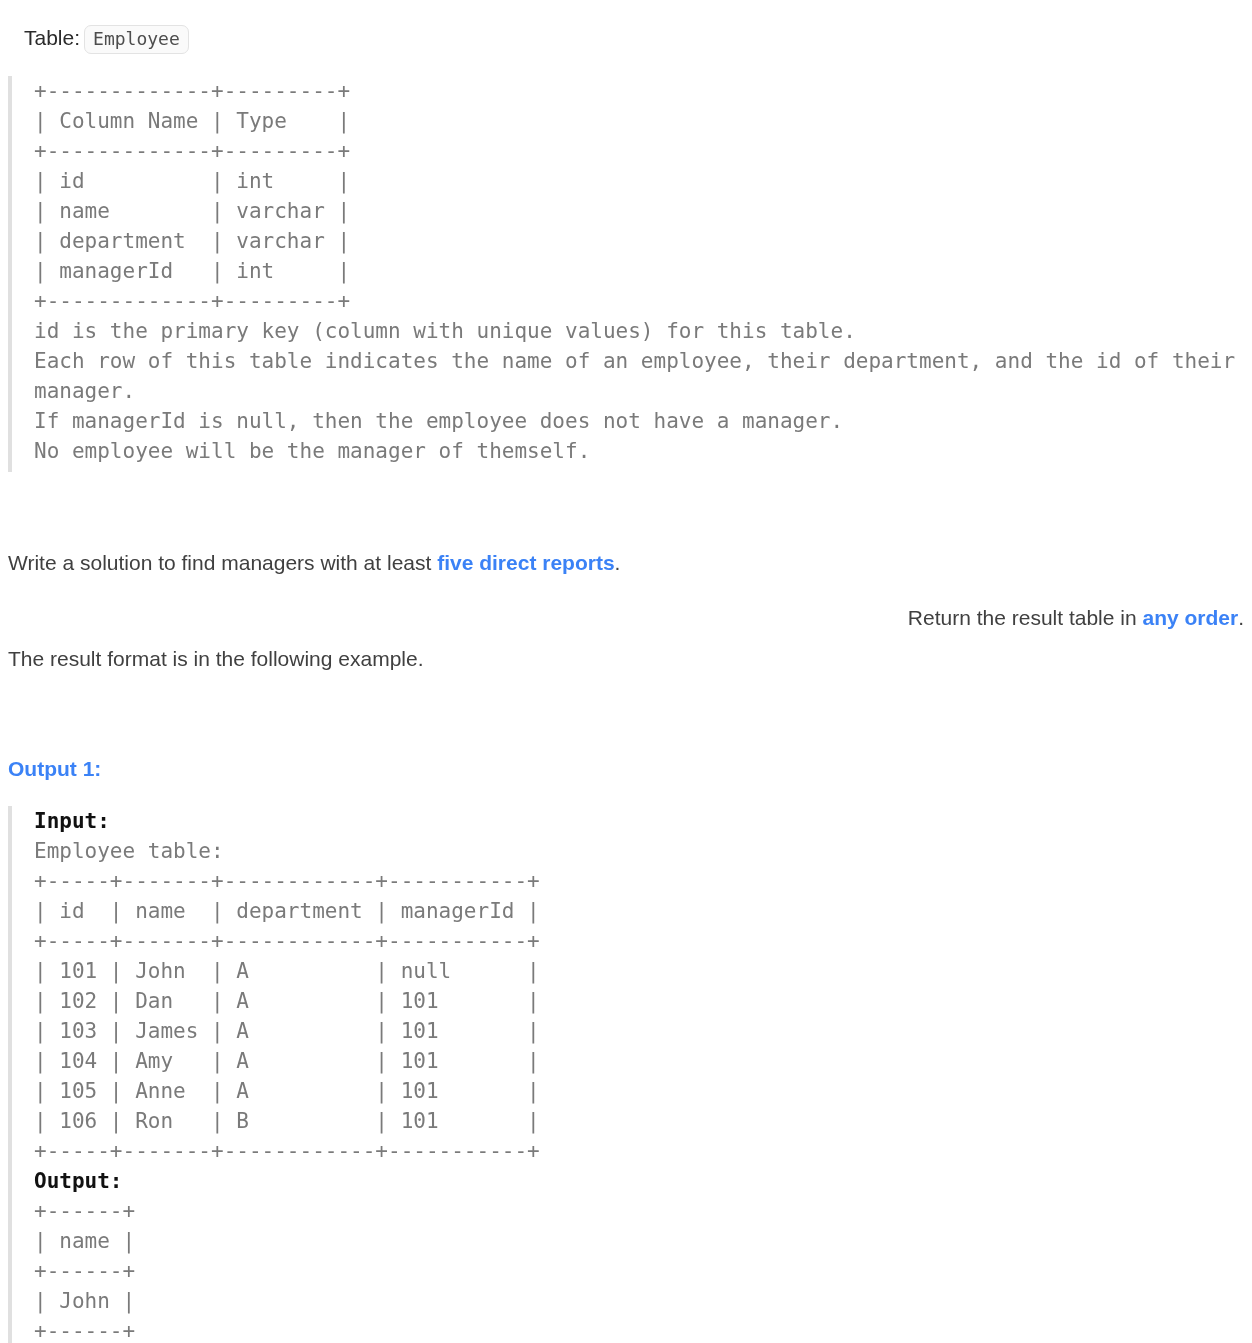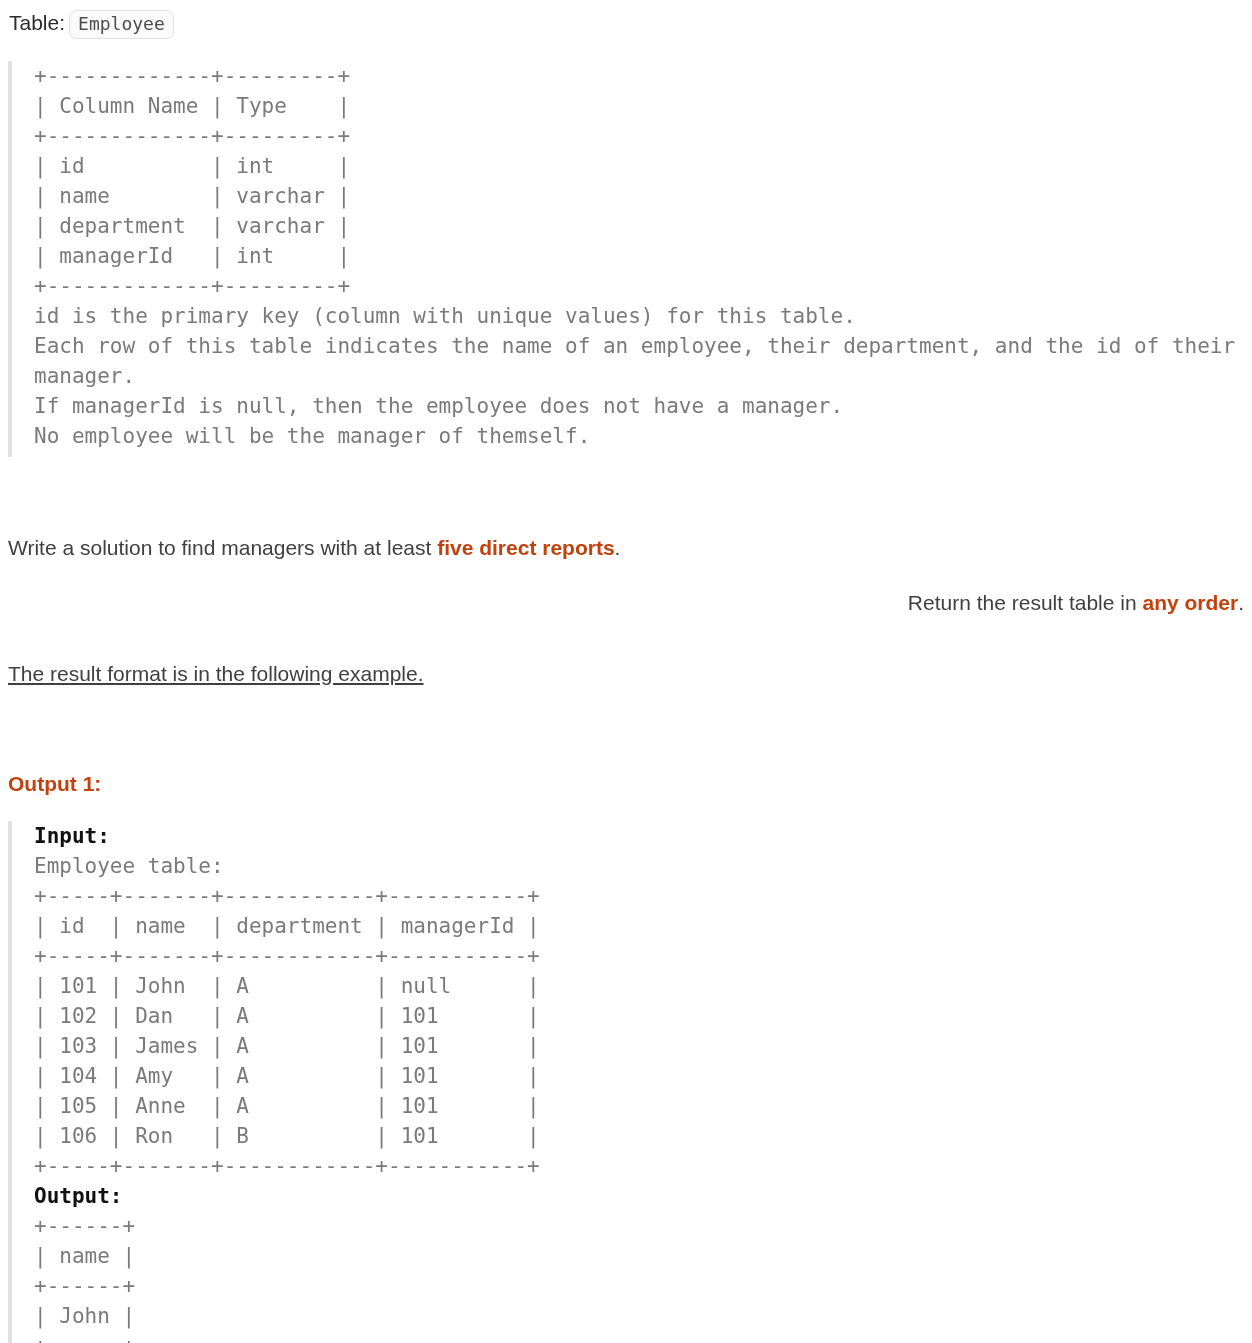--- a/index.html
+++ b/index.html
@@ -12,21 +12,21 @@
     font-size: 21px;
     color: #3d3d3d;
     width: 1252px;
   }
   .page {
     padding: 8px 8px 40px 8px;
     box-sizing: border-box;
   }
   
   .title-line {
-    margin: 1px;
+    margin: 16px;
     line-height: 28px;
     color: #2b2b2b;
   }
   .code-badge {
     display: inline-block;
     font-family: "DejaVu Sans Mono", "Liberation Mono", monospace;
     font-size: 18px;
     line-height: 22px;
     color: #4d4d4d;
     background: #fafafa;
@@ -53,26 +53,26 @@
     color: #111111;
     font-weight: bold;
   }
   
   .para {
     line-height: 31px;
     margin: 24px 0 0 0;
     color: #404040;
   }
   .para strong, .example-heading strong {
-    color: #c2410c;
+    color: #3b82f6;
     font-weight: 700;
   }
   .para-first { margin-top: 75px; }
   .para-mid   { margin-top: 24px; text-align: right; }
-  .para-last  { margin-top: 40px; text-decoration: underline; }
+  .para-last  { margin-top: 10px; }
   .example-heading {
     margin: 79px 0 0 0;
     line-height: 31px;
     font-weight: 700;
     color: #1f1f1f;
   }
 </style>
 </head>
 <body>
 

